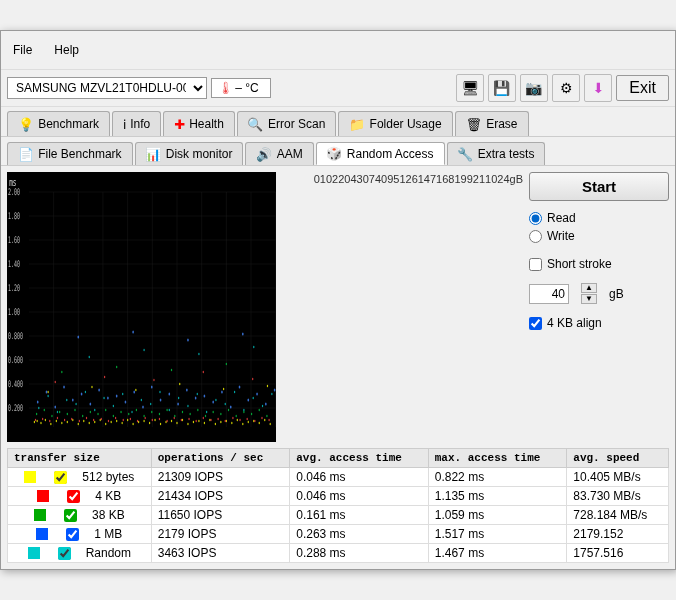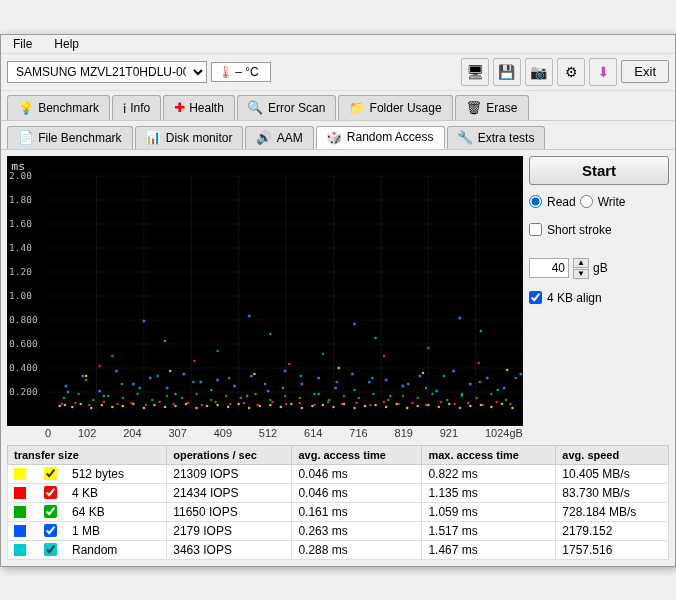--- a/index.html
+++ b/index.html
@@ -52,21 +52,21 @@
       cursor: pointer;
       display: flex;
       align-items: center;
       justify-content: center;
       font-size: 11px;
       color: #333;
     }
 
     .menu-bar {
       background: #f0f0f0;
-      padding: 0 6px;
+      padding: 10px 6px;
       display: flex;
       gap: 10px;
       border-bottom: 1px solid #ddd;
       align-items: flex-end;
     }
     .menu-item {
       padding: 2px 6px;
       cursor: pointer;
       color: #000;
     }
@@ -106,21 +106,21 @@
       display: flex;
       align-items: center;
       justify-content: center;
       font-size: 14px;
     }
     .exit-btn {
       padding: 3px 12px;
       background: #f0f0f0;
       border: 1px solid #999;
       cursor: pointer;
-      font-size: 13px;
+      font-size: 16px;
       border-radius: 2px;
     }
 
     .nav-tabs {
       background: #f0f0f0;
       padding: 4px 6px 0;
       display: flex;
       flex-wrap: wrap;
       gap: 2px;
       border-bottom: 1px solid #ccc;
@@ -160,31 +160,31 @@
       width: 100%;
       padding: 5px;
       background: linear-gradient(to bottom, #f8f8f8, #e0e0e0);
       border: 1px solid #888;
       border-radius: 3px;
       cursor: pointer;
       font-size: 15px;
       font-weight: bold;
     }
 
-    .radio-group { display: flex; flex-direction: row; gap: 4px; padding: 2px 0; }
+    .radio-group { display: flex; flex-direction: column; gap: 4px; padding: 2px 0; }
     .radio-item { display: flex; align-items: center; gap: 5px; cursor: pointer; }
     .radio-item input[type=radio] { accent-color: #0066cc; }
     .checkbox-item { display: flex; align-items: center; gap: 5px; cursor: pointer; margin-top: 4px; }
     .checkbox-item input[type=checkbox] { accent-color: #0066cc; }
 
     .stroke-row {
       display: flex;
       align-items: center;
-      gap: 4px;
-      margin-top: 13px;
+      gap: 12px;
+      margin-top: 4px;
     }
     .stroke-input {
       width: 40px;
       border: 1px solid #aaa;
       padding: 2px 3px;
       font-size: 12px;
       text-align: right;
     }
     .spin-btns {
       display: flex;
@@ -212,43 +212,45 @@
       border-collapse: collapse;
       font-size: 12px;
     }
     .stats-table th {
       background: #e8e8e8;
       border: 1px solid #ccc;
       padding: 3px 6px;
       text-align: left;
       font-weight: bold;
       font-size: 11px;
+      font-family: Liberation Mono, monospace;
     }
     .stats-table td {
       border: 1px solid #ddd;
       padding: 2px 6px;
       background: white;
     }
     .row-label {
       display: flex;
       align-items: center;
       gap: 15px;
+      justify-content: center;
     }
     .row-check { accent-color: #0066cc; }
     .chart-x-labels {
       display: flex;
       justify-content: space-between;
       padding: 1px 0 0 0;
       font-size: 11px;
       color: #333;
     }
     .chart-wrapper {
       flex: 1;
       display: flex;
-      flex-direction: column;
+      flex-direction: row;
     }
     
     .chart-container {
       position: relative;
       flex: 1;
     }
   </style>
 </head>
 <body>
 
@@ -661,21 +663,21 @@
       <td>21434 IOPS</td>
       <td>0.046 ms</td>
       <td>1.135 ms</td>
       <td>83.730 MB/s</td>
     </tr>
           <tr>
       <td>
         <div class="row-label">
           <span style="display:inline-block;width:12px;height:12px;background:#00aa00;margin-right:3px;"></span>
           <input type="checkbox" class="row-check" checked="" style="accent-color: rgb(0, 170, 0);">
-          <span>64 KB</span>
+          <span>38 KB</span>
         </div>
       </td>
       <td>11650 IOPS</td>
       <td>0.161 ms</td>
       <td>1.059 ms</td>
       <td>728.184 MB/s</td>
     </tr>
           <tr>
       <td>
         <div class="row-label">

